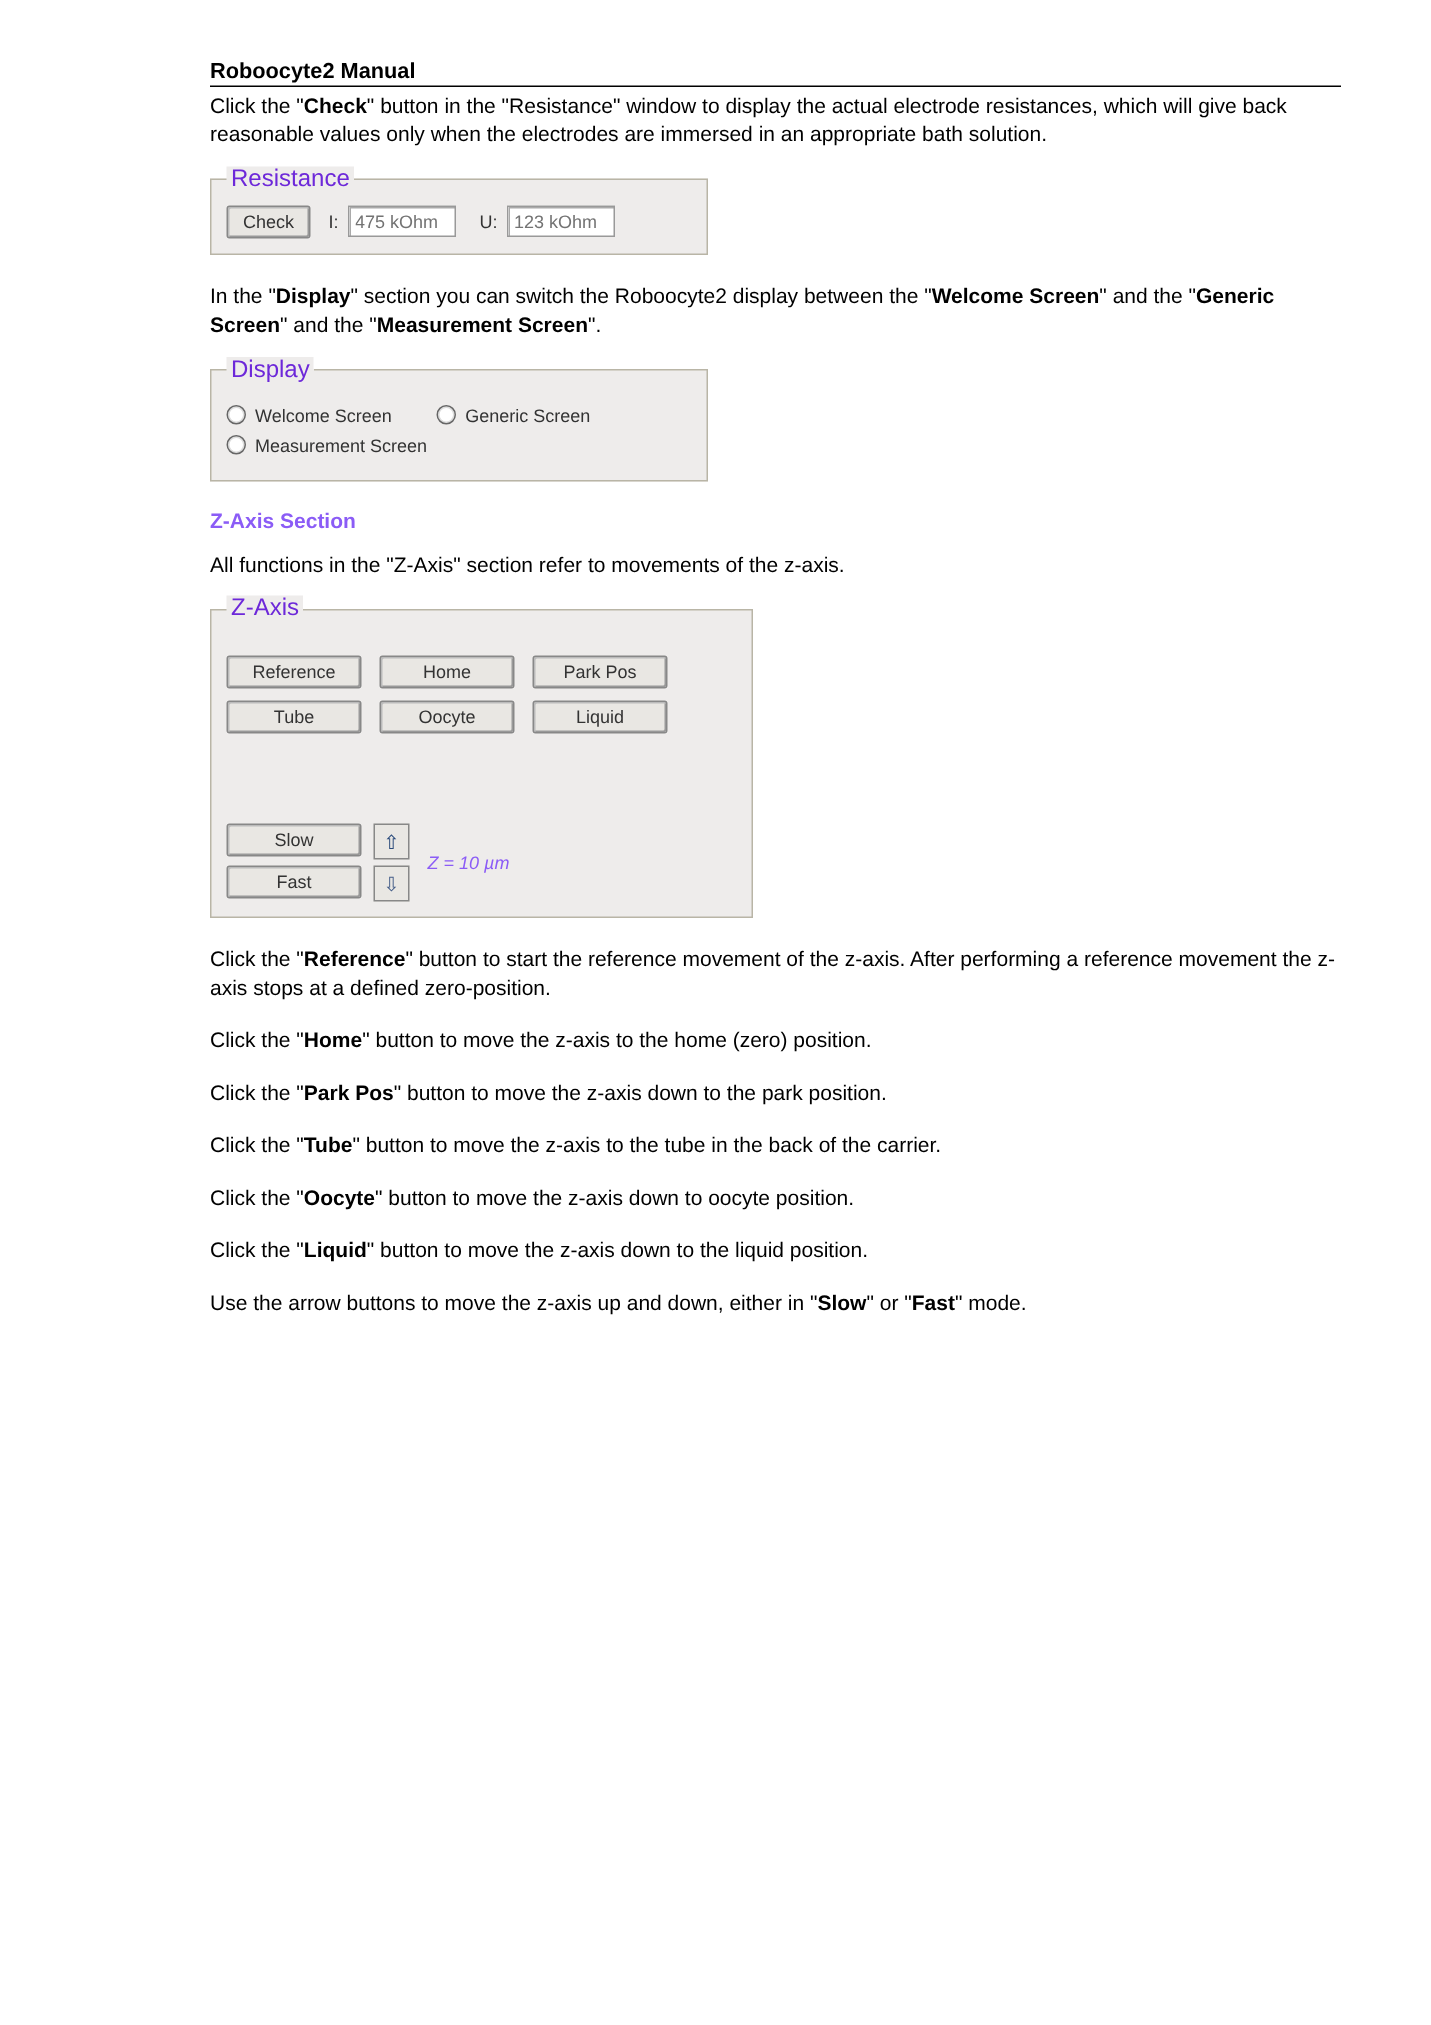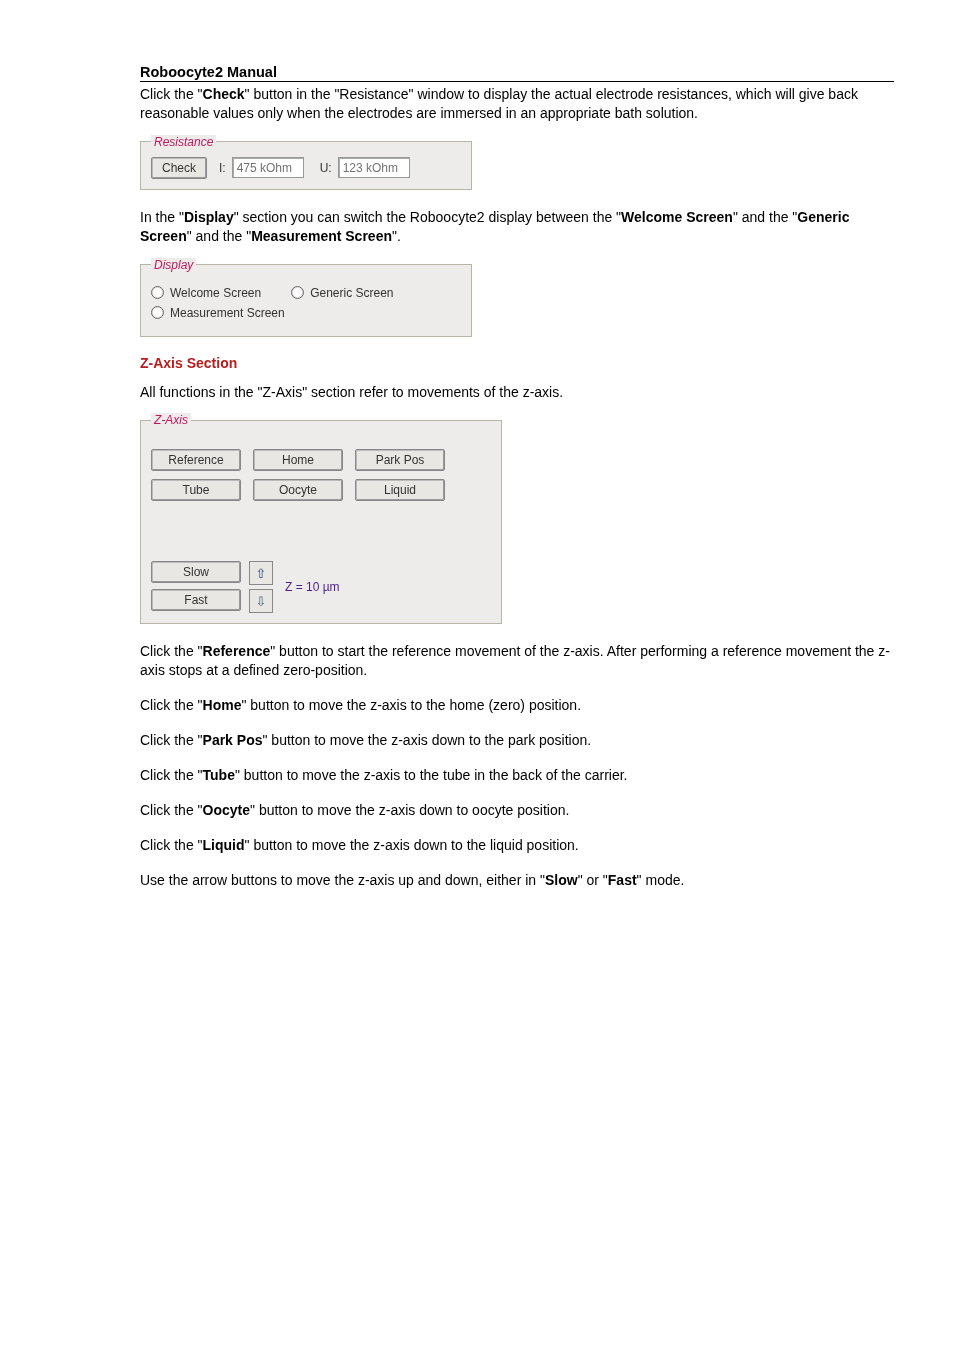--- a/index.html
+++ b/index.html
@@ -5,21 +5,21 @@
   body {
     margin: 0;
     padding: 0;
     background: #fff;
     font-family: Verdana, Geneva, sans-serif;
     font-size: 14px;
     color: #000;
     width: 954px;
   }
   .page {
-    padding: 64px 60px 40px 140px;
+    padding: 40px 60px 40px 140px;
     box-sizing: border-box;
     width: 954px;
   }
   .doc-title {
     font-weight: bold;
     font-size: 14.5px;
     border-bottom: 1px solid #000;
     padding-bottom: 1px;
     margin-bottom: 3px;
   }
@@ -35,24 +35,23 @@
     background: #eeeceb;
     margin: 12px 0 18px 0;
     padding: 8px 10px 10px 10px;
     position: relative;
     font-family: "Microsoft Sans Serif", Tahoma, sans-serif;
     font-size: 12px;
     color: #444;
   }
   fieldset.win > legend {
     padding: 0 3px;
-    color: #be185d;
-    font-size: 12px;
+    color: #6d28d9;
+    font-size: 16px;
     background:#eeeceb;
-    font-style:italic;
   }
   .win-resistance { width: 310px; padding-top:4px; padding-bottom:6px; }
   .win-display    { width: 310px; }
   .win-zaxis      { width: 340px; padding-bottom: 30px; }
 
   .res-row { display:flex; align-items:center; gap:6px; }
   .win-button {
     background: #e9e7e3;
     border: 1px solid #888;
     border-radius: 2px;
@@ -80,39 +79,39 @@
   .lbl { font-family: "Microsoft Sans Serif", Tahoma, sans-serif; font-size:12px; color:#333; }
   .radio-row { display:flex; align-items:center; gap:6px; margin: 6px 0; }
   .radio {
     width: 11px; height: 11px; border-radius:50%;
     border:1px solid #666; background:#fff;
     box-shadow: inset 0 0 0 1px #ddd;
     display:inline-block;
   }
   .section-head {
     font-weight: bold;
-    color: #b91c1c;
+    color: #8b5cf6;
     font-size: 14px;
     margin: 10px 0 12px 0;
   }
   .grid3 { display:grid; grid-template-columns: repeat(3, 88px); gap: 8px 14px; margin-top:14px;}
   .slowfast-block { display:flex; align-items:flex-start; gap:8px; margin-top: 60px;}
   .sf-col { display:flex; flex-direction:column; gap:6px; }
   .arrow-col { display:flex; flex-direction:column; gap:4px; position:relative;}
   .arrow-btn {
     width:22px; height:22px;
     background:#e9e7e3;
     border:1px solid #888;
     display:flex;align-items:center;justify-content:center;
     font-size:13px;
     color:#2a4a7a;
     cursor:default;
   }
   .arrow-down { color:#445d88;}
-  .z-label { font-family:"Microsoft Sans Serif",Tahoma,sans-serif; font-size:12px; color:#4c1d95; align-self:center; margin-left:4px; white-space:nowrap;}
+  .z-label { font-family:"Microsoft Sans Serif",Tahoma,sans-serif; font-size:12px; color:#8b5cf6; align-self:center; margin-left:4px; white-space:nowrap;font-style:italic;}
   .pagenum {
     font-weight: bold;
     font-size: 14px;
     margin-top: 150px;
   }
 </style>
 </head>
 <body>
 
 <div class="page">

